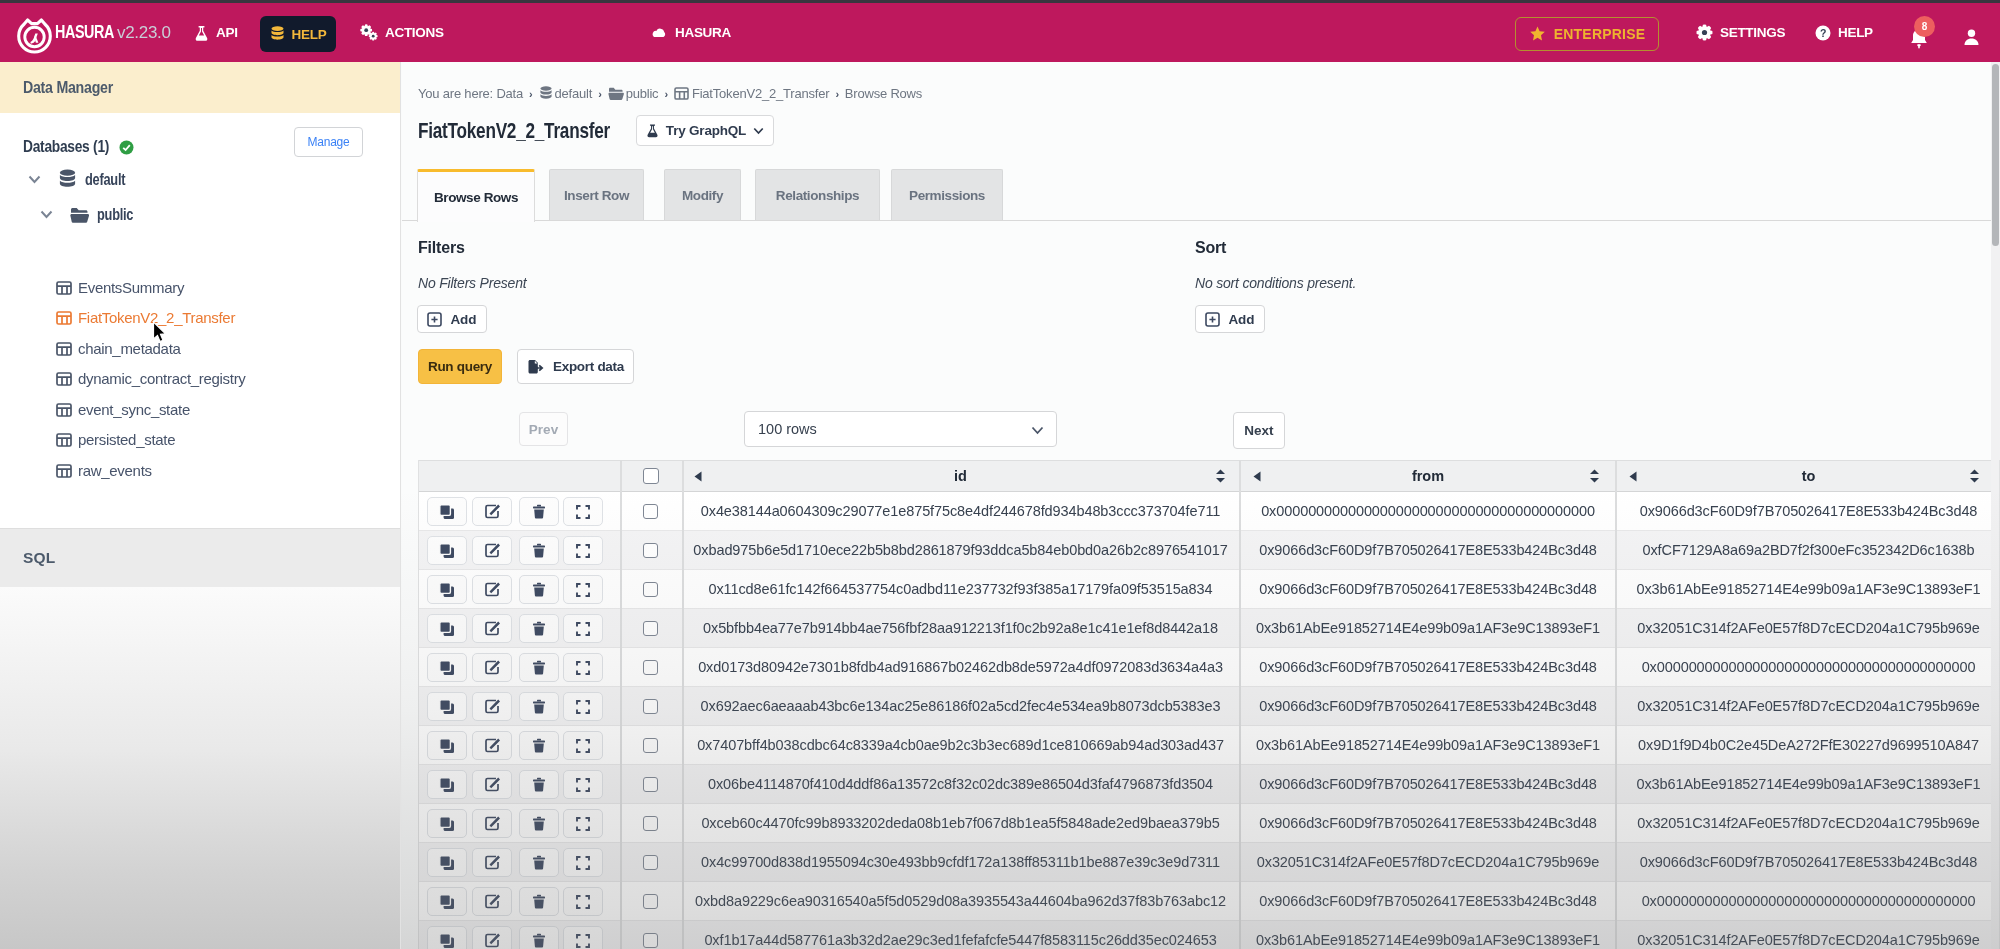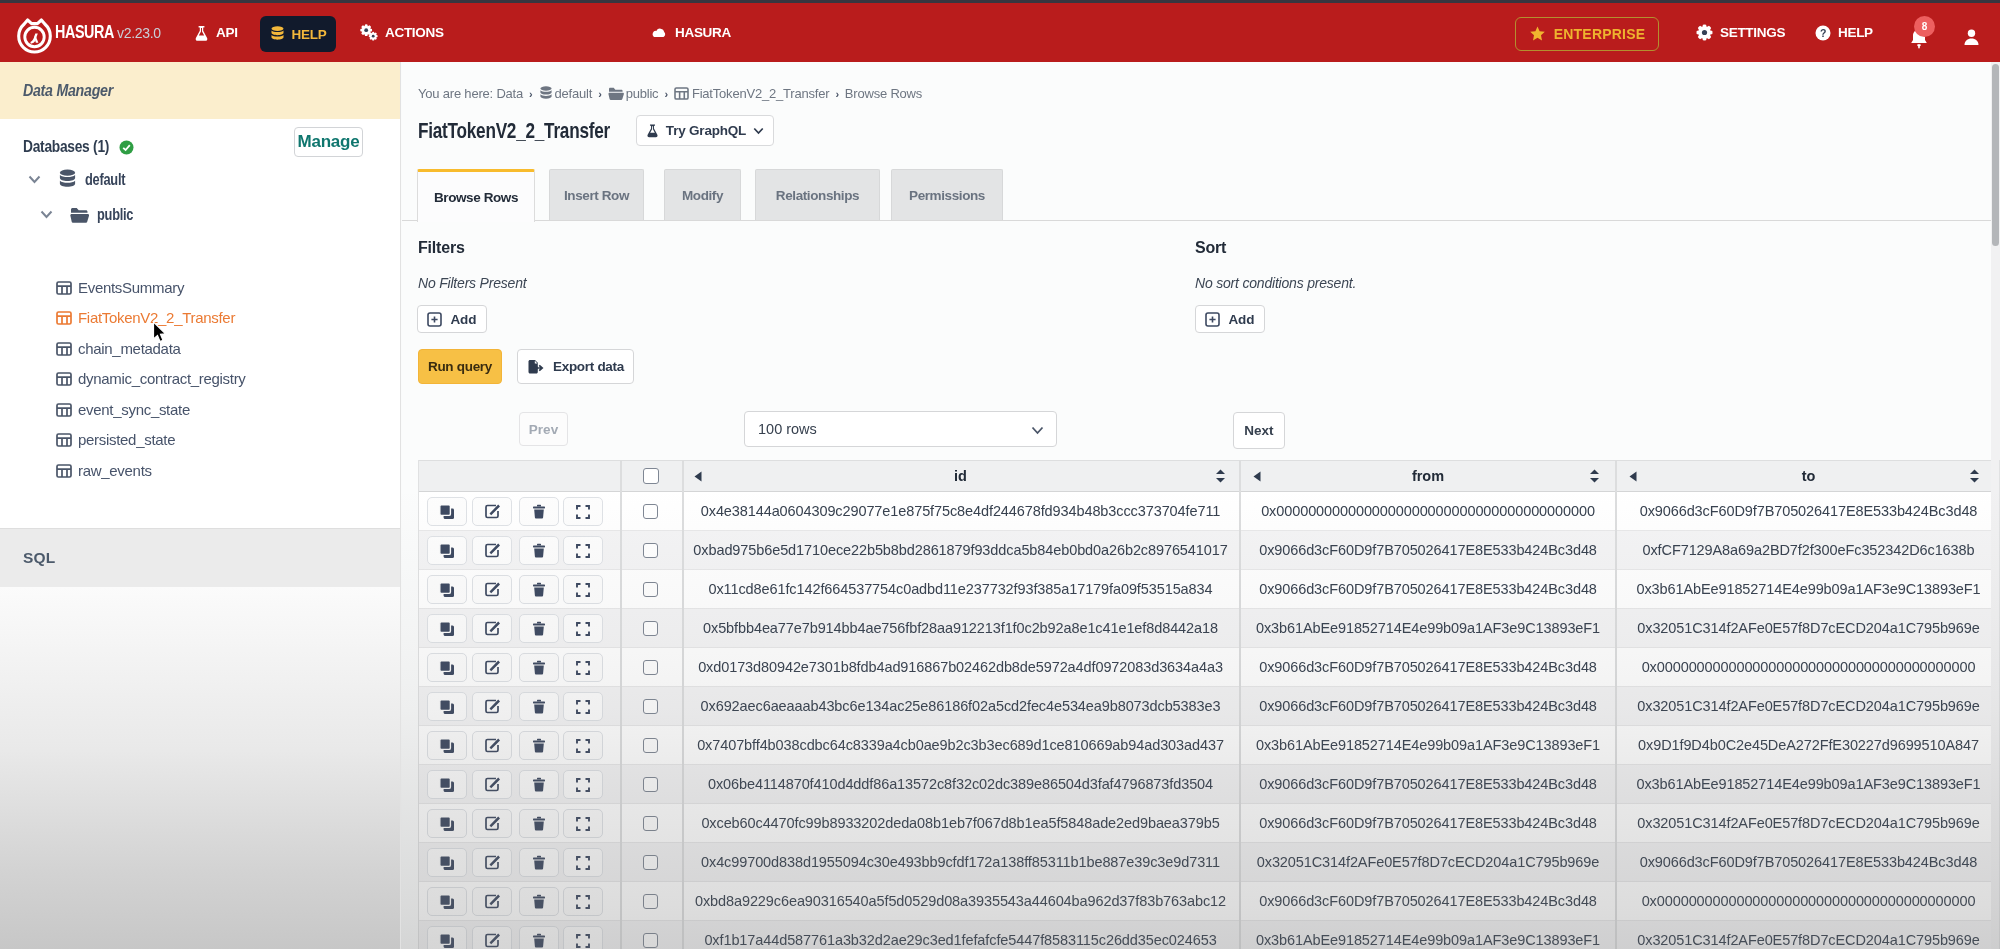--- a/index.html
+++ b/index.html
@@ -3,35 +3,35 @@
 <meta charset="utf-8">
 <style>
 * { margin:0; padding:0; box-sizing:border-box; }
 html,body { width:2000px; height:949px; }
 body { position:relative; overflow:hidden; background:#fafbfb; font-family:"Liberation Sans",sans-serif; color:#2d3748; }
 .abs { position:absolute; }
 svg { display:block; }
 
 
 .topstrip { position:absolute; top:0; left:0; width:2000px; height:3px; background:#38363f; z-index:5; }
-.nav { position:absolute; top:3px; left:0; width:2000px; height:59px; background:#b91c1c; z-index:4; }
+.nav { position:absolute; top:3px; left:0; width:2000px; height:59px; background:#be185d; z-index:4; }
 .nav .item { position:absolute; display:flex; align-items:center; gap:7px; color:#fff; font-weight:bold; font-size:13.5px; letter-spacing:-0.3px; height:59px; top:0; }
 .logo-txt { font-size:17.5px; font-weight:bold; color:#fff; letter-spacing:-0.5px; transform:scaleX(.82); transform-origin:left center; }
-.ver { font-size:14px; color:#c9cfd8; font-weight:normal; }
+.ver { font-size:17px; color:#c9cfd8; font-weight:normal; }
 .data-box { position:absolute; left:260px; top:13px; width:76px; height:36px; background:#111a2c; border-radius:6px; display:flex; align-items:center; justify-content:center; gap:7px; color:#f3b83b; font-weight:bold; font-size:13.5px; letter-spacing:-0.3px; }
 .ent-btn { position:absolute; left:1515px; top:14px; width:144px; height:34px; border:1.5px solid #b3902f; border-radius:6px; display:flex; align-items:center; justify-content:center; gap:8px; color:#eeb42f; font-weight:bold; font-size:14px; letter-spacing:0.2px; }
 .badge { position:absolute; left:1914px; top:13px; width:21px; height:21px; border-radius:50%; background:#ed5f5f; color:#fff; font-size:10px; font-weight:bold; display:flex; align-items:center; justify-content:center; z-index:2; }
 
 
 .sidebar { position:absolute; left:0; top:62px; width:401px; height:887px; background:#fff; border-right:1px solid #e2e2e2; }
-.dm { position:absolute; top:0; left:0; width:400px; height:57px; background:#fbeecd; display:flex; align-items:center;font-style:italic; }
+.dm { position:absolute; top:0; left:0; width:400px; height:51px; background:#fbeecd; display:flex; align-items:center; }
 .dm span { font-size:16.5px; font-weight:bold; color:#4c5a6b; margin-left:23px; letter-spacing:-0.3px; transform:scaleX(.86); transform-origin:left center; }
 .db-row { position:absolute; top:65px; left:0; width:400px; height:60px; }
 .db-title { position:absolute; left:23px; top:11px; font-size:16px; font-weight:bold; color:#2f3d50; letter-spacing:-0.3px; transform:scaleX(.86); transform-origin:left center; }
-.manage { position:absolute; left:294px; top:0px; width:69px; height:30px; background:#fff; border:1px solid #d2d4d7; border-radius:4px; font-size:17px; font-weight:bold; color:#0f766e; display:flex; align-items:center; justify-content:center; letter-spacing:-0.2px; }
+.manage { position:absolute; left:294px; top:0px; width:69px; height:30px; background:#fff; border:1px solid #d2d4d7; border-radius:4px; font-size:12px; font-weight:normal; color:#3b82f6; display:flex; align-items:center; justify-content:center; letter-spacing:-0.2px; }
 .tree-row { position:absolute; display:flex; align-items:center; gap:8px; font-size:16px; font-weight:bold; color:#37445a; }
 .tree-row .lbl { transform:scaleX(.8); transform-origin:left center; letter-spacing:-0.3px; }
 .search { position:absolute; left:45px; top:171px; width:346px; height:34px; border:1px solid #cfcfd1; border-radius:5px; background:#fff; display:flex; align-items:center; }
 .search span { margin-left:15px; color:#6e7682; font-size:14.5px; letter-spacing:-0.3px; }
 .tbl-item { position:absolute; left:56px; display:flex; align-items:center; gap:6px; font-size:15px; color:#47536a; letter-spacing:-0.3px; }
 .tbl-item.sel { color:#eb7a33; }
 .sql-bar { position:absolute; top:466px; left:0; width:400px; height:59px; background:#ebebeb; border-top:1px solid #dedede; display:flex; align-items:center; }
 .sql-bar span { margin-left:23px; font-size:15.5px; font-weight:bold; color:#4c5a6b; letter-spacing:0.2px; }
 .fade { position:absolute; top:525px; left:0; width:400px; height:362px; background:linear-gradient(180deg,#fbfbfb 0%,#e9e9e9 45%,#d3d3d3 78%,#c7c7c7 100%); }
 

